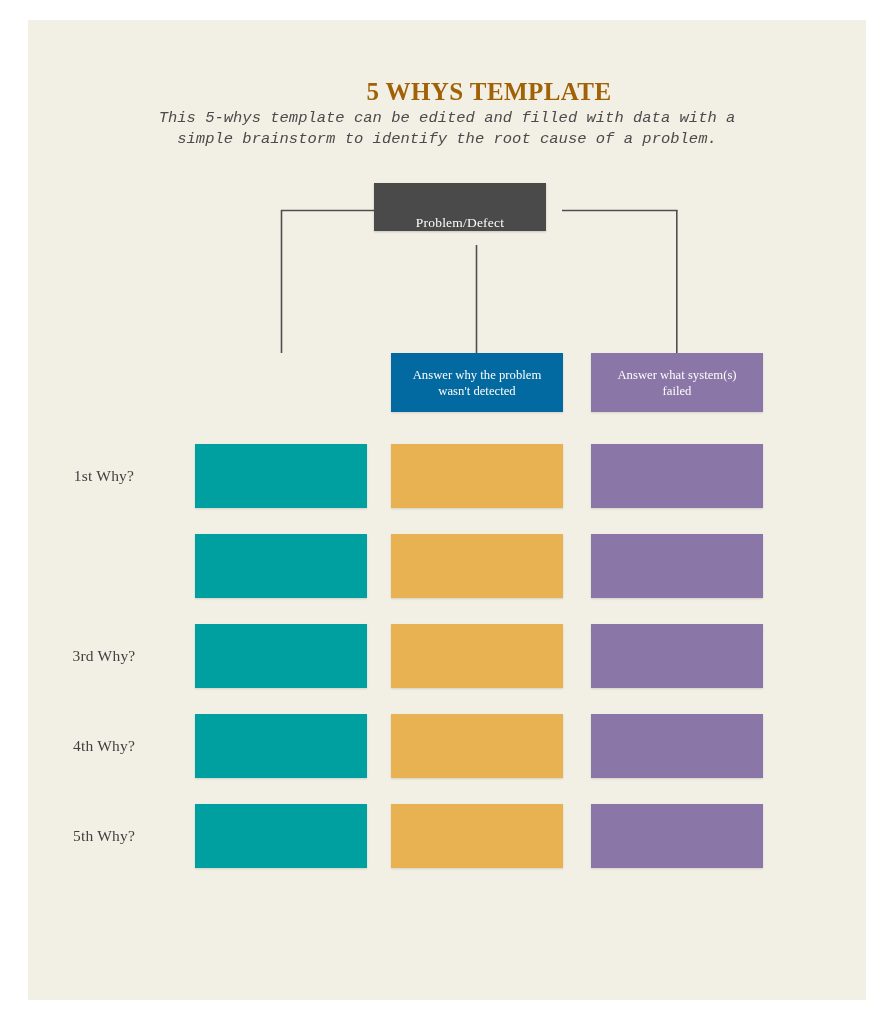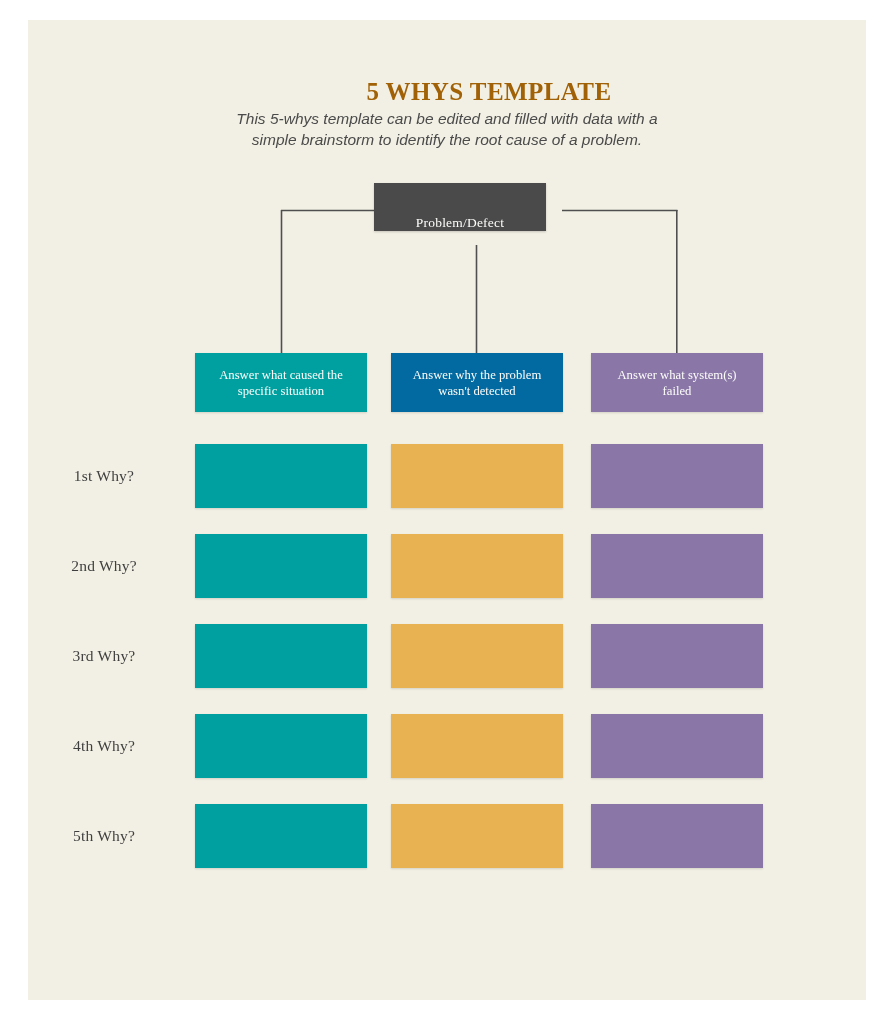--- a/index.html
+++ b/index.html
@@ -48,21 +48,21 @@
   #subtitle {
     position: absolute;
     left: 0;
     top: 88px;
     width: 838px;
     text-align: center;
     font-style: italic;
     font-size: 15.5px;
     line-height: 21px;
     color: #4b4b4b;
-    font-family: Liberation Sans, sans-serif;
+    font-family: Liberation Mono, monospace;
   }
   #subtitle .sub-line { display: block; }
 
   
   #root-box {
     position: absolute;
     left: 346px;   
     top: 163px;    
     width: 172px;
     height: 48px;
@@ -160,26 +160,20 @@
 
       <line x1="534" y1="190.5" x2="649.5" y2="190.5" stroke="#4f4f4f" stroke-width="1.6"></line>
 
       <line x1="648.8" y1="190" x2="648.8" y2="333" stroke="#4f4f4f" stroke-width="1.6"></line>
     </svg>
 
     <div id="root-box" style="background: rgb(74, 74, 74); color: rgb(253, 253, 250);">
       <span>Problem/Defect</span>
     </div>
 
-    <div class="col-head col-1" style="background: rgb(0, 160, 160);">
-      <span>
-        <span>Answer what caused the</span><br>
-        <span>specific situation</span>
-      </span>
-    </div>
 
     <div class="col-head col-2" style="background: #0369a1;">
       <span>
         <span>Answer why the problem</span><br>
         <span>wasn't detected</span>
       </span>
     </div>
 
     <div class="col-head col-3" style="background: rgb(138, 119, 168);">
       <span>
@@ -189,21 +183,20 @@
     </div>
 
     <div id="rows-container">
         <div class="why-row" style="top: 424px; border-radius: 18px;">
           <div class="why-label">1st Why?</div>
           <div class="cell col-1" style="background: rgb(0, 160, 160);"></div>
           <div class="cell col-2" style="background: rgb(232, 178, 82);"></div>
           <div class="cell col-3" style="background: rgb(138, 119, 168);"></div>
         </div>
         <div class="why-row" style="top: 514px;">
-          <div class="why-label">2nd Why?</div>
           <div class="cell col-1" style="background: rgb(0, 160, 160);"></div>
           <div class="cell col-2" style="background: rgb(232, 178, 82);"></div>
           <div class="cell col-3" style="background: rgb(138, 119, 168);"></div>
         </div>
         <div class="why-row" style="top: 604px;">
           <div class="why-label">3rd Why?</div>
           <div class="cell col-1" style="background: rgb(0, 160, 160);"></div>
           <div class="cell col-2" style="background: rgb(232, 178, 82);"></div>
           <div class="cell col-3" style="background: rgb(138, 119, 168);"></div>
         </div>

